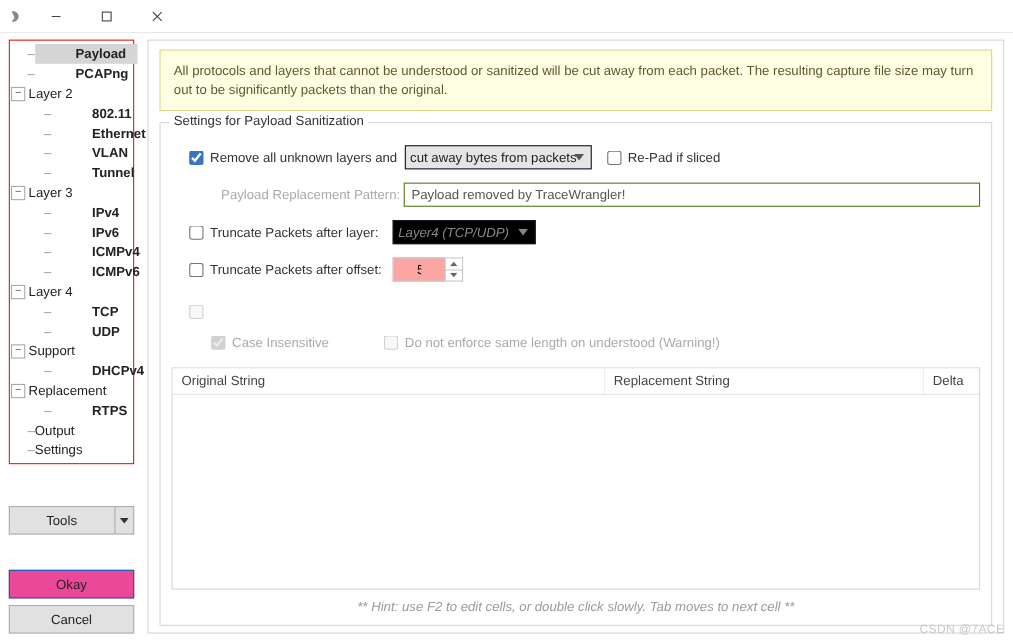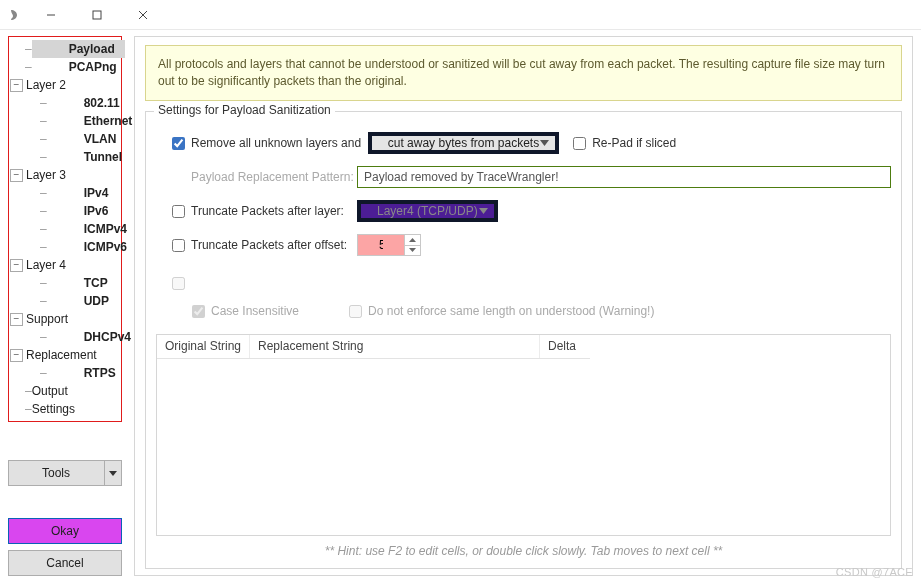--- a/index.html
+++ b/index.html
@@ -23,54 +23,54 @@
   .tree .tw { width:13px; height:13px; border:1px solid #a9a9a9; display:flex; align-items:center; justify-content:center; margin-right:3px; font-size:10px; line-height:10px; color:#555; background:#fff; cursor:pointer;}
   .tree .ind1 { padding-left:15px; }
   .tree .ind2 { padding-left:30px; }
   .tree .node-label { color:#222; }
   .tree .selected { background:#d5d5d5; padding:0 10px 0 4px; font-weight:700; }
   .tree .bold { font-weight:700;padding-left:37px; }
 
   .spacer { flex:1; }
   .btnrow { margin-top:6px; }
   .lbtn { width:114px; height:26px; background:#e1e1e1; border:1px solid #adadad; display:flex; align-items:center; justify-content:center; color:#222; margin-top:6px; position:relative; cursor:pointer;}
-  .lbtn.primary { border:1.5px solid #0b61b6; background:#d946ef;margin-top:32px; }
+  .lbtn.primary { border:1.5px solid #0b61b6; background:#ec4899;margin-top:32px; }
   .lbtn.split { padding-right:18px; }
   .lbtn .splitbtn { position:absolute; right:0; top:0; bottom:0; width:17px; border-left:1px solid #adadad; display:flex; align-items:center; justify-content:center; }
 
   
   .rightcol { flex:1; margin-left:12px; border:1px solid #d6d6d6; padding:8px 10px 6px 10px; display:flex; flex-direction:column; }
   .infobox { background:#feffe2; border:1px solid #d9d58e; color:#5d5a2e; padding:10px 12px; line-height:17px; }
 
   .groupbox { margin-top:10px; position:relative; border:1px solid #d6d6d6; padding:14px 10px 10px 10px; flex:1; display:flex; flex-direction:column;}
   .group-legend { position:absolute; top:-9px; left:8px; background:#fff; padding:0 4px; color:#333; }
 
   .frow { display:flex; align-items:center; margin:6px 0 6px 0; min-height:22px; }
   .frow.indent { padding-left:16px; }
   .flabel { width:175px; color:#333; }
-  .flabel.dim { color:#aaa; }
+  .flabel.dim { color:#aaa;margin-left:10px; }
 
   input[type=checkbox] { width:13px; height:13px; margin:0 6px 0 0; vertical-align:middle; accent-color:#3a74c4;}
   input[type=checkbox]:disabled { accent-color:#bbb; }
   .cblabel { color:#333; }
   .cblabel.dim { color:#aaa; }
 
-  .select { height:22px; border:4px solid #0f172a; background:#e5e5e5; display:flex; align-items:center; padding:0 16px; position:relative; color:#222; min-width:170px; cursor:pointer;}
+  .select { height:22px; border:1px solid #0f172a; background:#e5e5e5; display:flex; align-items:center; padding:0 4px; position:relative; color:#222; min-width:170px; cursor:pointer;}
   .select .caret { position:absolute; right:6px; top:50%; transform:translateY(-50%); }
-  .select.slim { min-width:130px; background:#4c1d95;}
+  .select.slim { min-width:130px; background:#000000;font-style:italic;}
 
   .textinput { height:22px; border:1px solid #4d7c0f; background:#fff; padding:0 6px; color:#333; flex:1; }
   .textinput.readonly { color:#555; }
   .spinwrap { display:flex; align-items:center; }
   .spin { width:48px; height:22px; border:1px solid #c8c8c8; padding:0 21px; background:#fca5a5; }
   .spinbtns { width:16px; height:22px; border:1px solid #c8c8c8; border-left:none; display:flex; flex-direction:column; }
   .spinbtns div { flex:1; display:flex; align-items:center; justify-content:center; border-bottom:1px solid #c8c8c8; cursor:pointer;}
   .spinbtns div:last-child { border-bottom:none; }
 
-  .table { margin-top:6px; border:1px solid #d6d6d6; flex:1; display:flex; min-height:180px;}
+  .table { margin-top:6px; border:1px solid #d6d6d6; flex:1; display:flex; flex-direction:column; min-height:180px;}
   .thead { display:flex; background:#fff; border-bottom:1px solid #e3e3e3; height:24px; }
   .th { padding:4px 8px; color:#444; border-right:1px solid #ececec; }
   .th.orig { flex:1; }
   .th.rep { width:290px; }
   .th.delta { width:50px; border-right:none; }
   .tbody { flex:1; }
 
   .hint { text-align:center; color:#9a9a9a; padding:8px 0 0 0; font-style:italic; }
 
   .watermark { position:absolute; right:8px; bottom:4px; color:#c9c9c9; font-size:11px; letter-spacing:0.3px;}

